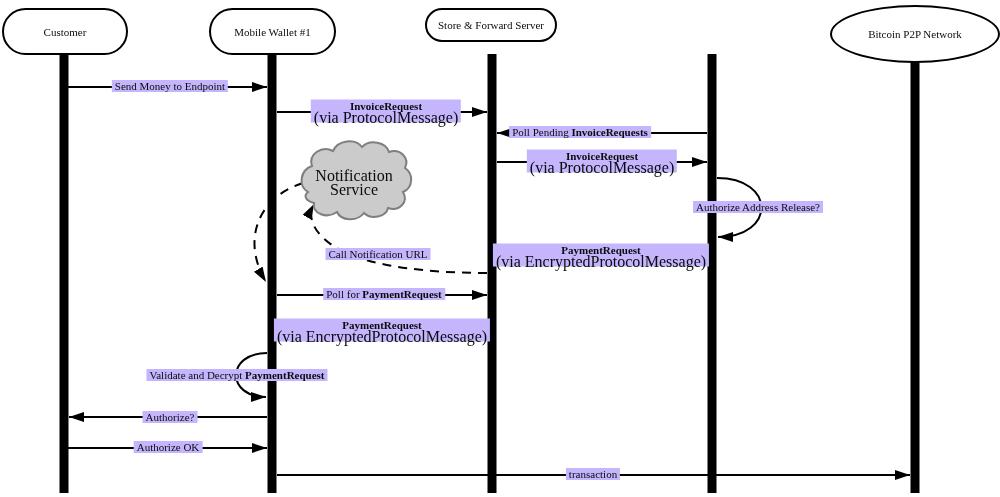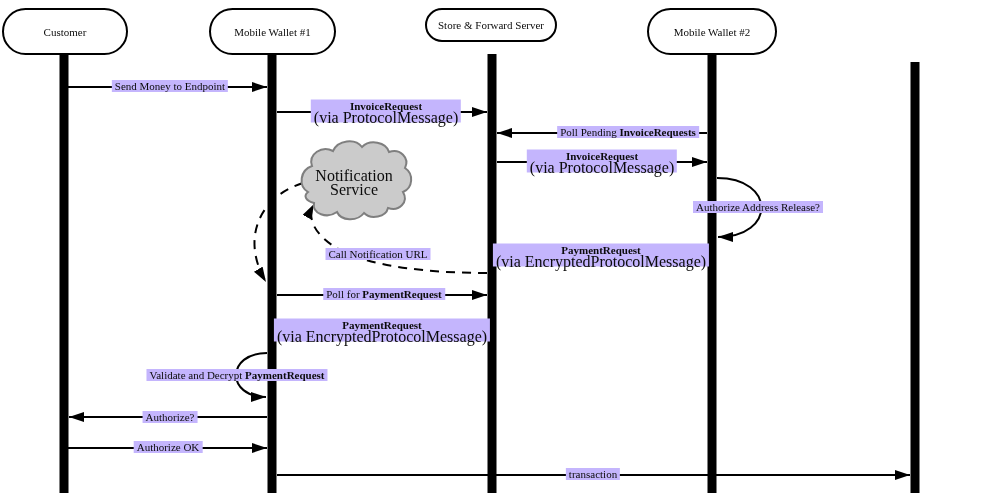--- a/index.html
+++ b/index.html
@@ -78,39 +78,39 @@
 
   <div class="actor stadium" style="left:2px;top:8px;width:126px;height:47px;">
     <span>Customer</span>
   </div>
   <div class="actor stadium" style="left:209px;top:8px;width:127px;height:47px;">
     <span>Mobile Wallet #1</span>
   </div>
   <div class="actor stadium" style="left:425px;top:8px;width:132px;height:34px;">
     <span>Store &amp; Forward Server</span>
   </div>
-  <div class="actor stadium" style="left:647px;top:8px;width:130px;height:47px;">
-    <span>Mobile Wallet #2</span>
+  <div class="actor ellipse" style="left:830px;top:5px;width:170px;height:58px;">
+    <span>Bitcoin P2P Network</span>
   </div>
 
   <div class="cloud-label" style="left:354px;top:183px;">
     <span style="display:block">Notification</span>
     <span style="display:block">Service</span>
   </div>
 
   <div class="msg" style="left:170px;top:86px;">
     <span>Send Money to Endpoint</span>
   </div>
 
   <div class="msg" style="left:386px;top:111px;">
     <span class="b">InvoiceRequest</span>
     <span class="via">(via ProtocolMessage)</span>
   </div>
 
-  <div class="msg" style="left:628px;top:132px;">
+  <div class="msg" style="left:580px;top:132px;">
     <span>Poll Pending </span><span class="b">InvoiceRequests</span>
   </div>
 
   <div class="msg" style="left:602px;top:161px;">
     <span class="b">InvoiceRequest</span>
     <span class="via">(via ProtocolMessage)</span>
   </div>
 
   <div class="msg" style="left:758px;top:207px;">
     <span>Authorize Address Release?</span>

